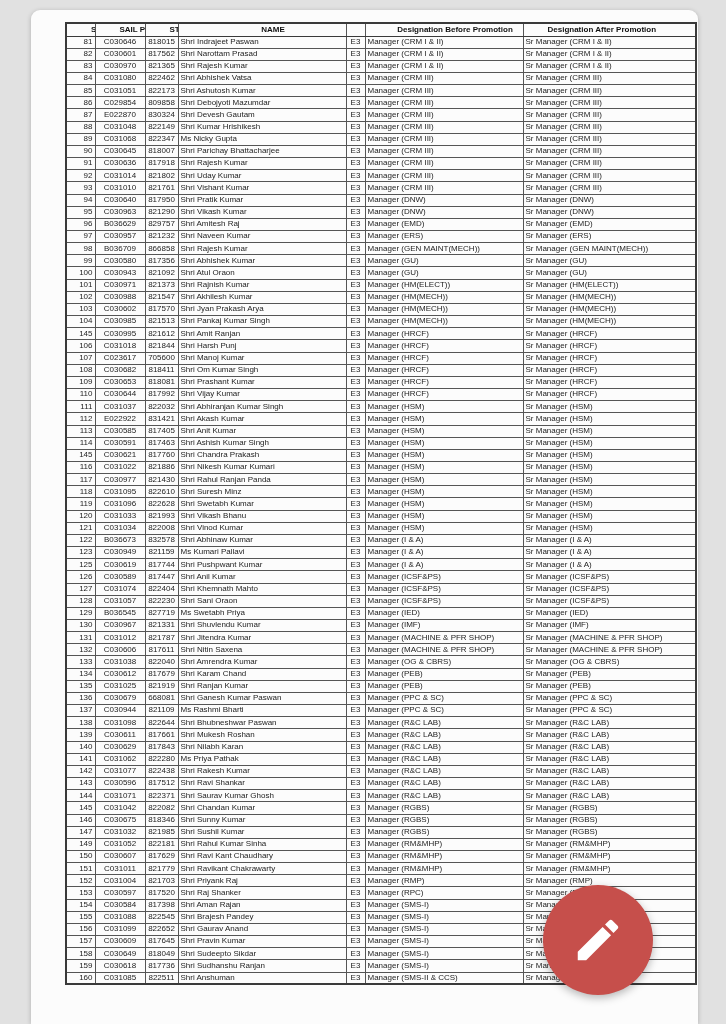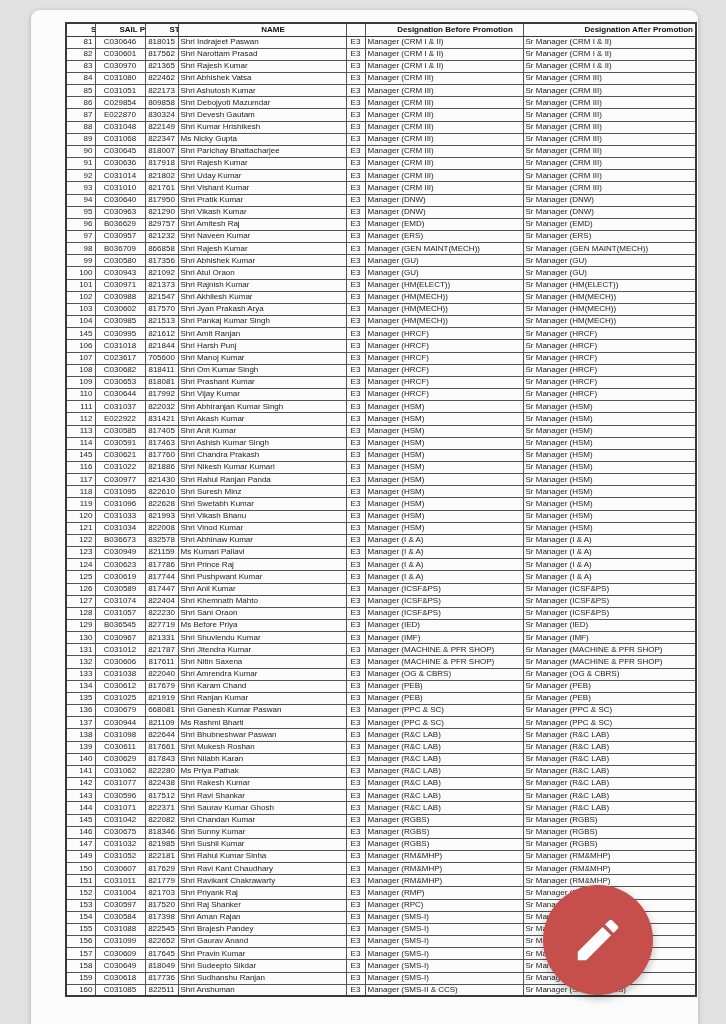--- a/index.html
+++ b/index.html
@@ -27,21 +27,21 @@
     font-size:8px;color:#232323;
     height:12.17px;line-height:1.05;
     padding:0 2px;overflow:hidden;white-space:nowrap;
     box-sizing:border-box;
   }
   .promo th{
     font-weight:bold;text-align:center;height:13px;color:#111;
     border-bottom:1.5px solid #3a3a3a;
     padding-left:24px;
   }
-  .promo th.al-r{text-align:right;}
+  .promo th.al-r{text-align:left;}
   td.al-r{text-align:right;}
   td.al-c{text-align:center;}
   td.al-l{text-align:left;}
   .fab{
     position:absolute;left:543px;top:885px;
     width:110px;height:110px;border-radius:50%;
     background:#c64f4b;border:none;padding:0;
     display:flex;align-items:center;justify-content:center;
     box-shadow:0 3px 9px rgba(0,0,0,0.28);
     cursor:pointer;
@@ -455,29 +455,20 @@
         <tr>
           <td class="al-r">123</td>
           <td class="al-c">C030949</td>
           <td class="al-c">821159</td>
           <td class="al-l">Ms Kumari Pallavi</td>
           <td class="al-c">E3</td>
           <td class="al-l">Manager (I &amp; A)</td>
           <td class="al-l">Sr Manager (I &amp; A)</td>
         </tr>
         <tr>
-          <td class="al-r">124</td>
-          <td class="al-c">C030623</td>
-          <td class="al-c">817786</td>
-          <td class="al-l">Shri Prince Raj</td>
-          <td class="al-c">E3</td>
-          <td class="al-l">Manager (I &amp; A)</td>
-          <td class="al-l">Sr Manager (I &amp; A)</td>
-        </tr>
-        <tr>
           <td class="al-r">125</td>
           <td class="al-c">C030619</td>
           <td class="al-c">817744</td>
           <td class="al-l">Shri Pushpwant Kumar</td>
           <td class="al-c">E3</td>
           <td class="al-l">Manager (I &amp; A)</td>
           <td class="al-l">Sr Manager (I &amp; A)</td>
         </tr>
         <tr>
           <td class="al-r">126</td>
@@ -503,21 +494,21 @@
           <td class="al-c">822230</td>
           <td class="al-l">Shri Sani Oraon</td>
           <td class="al-c">E3</td>
           <td class="al-l">Manager (ICSF&amp;PS)</td>
           <td class="al-l">Sr Manager (ICSF&amp;PS)</td>
         </tr>
         <tr>
           <td class="al-r">129</td>
           <td class="al-c">B036545</td>
           <td class="al-c">827719</td>
-          <td class="al-l">Ms Before Priya</td>
+          <td class="al-l">Ms Swetabh Priya</td>
           <td class="al-c">E3</td>
           <td class="al-l">Manager (IED)</td>
           <td class="al-l">Sr Manager (IED)</td>
         </tr>
         <tr>
           <td class="al-r">130</td>
           <td class="al-c">C030967</td>
           <td class="al-c">821331</td>
           <td class="al-l">Shri Shuvlendu Kumar</td>
           <td class="al-c">E3</td>

